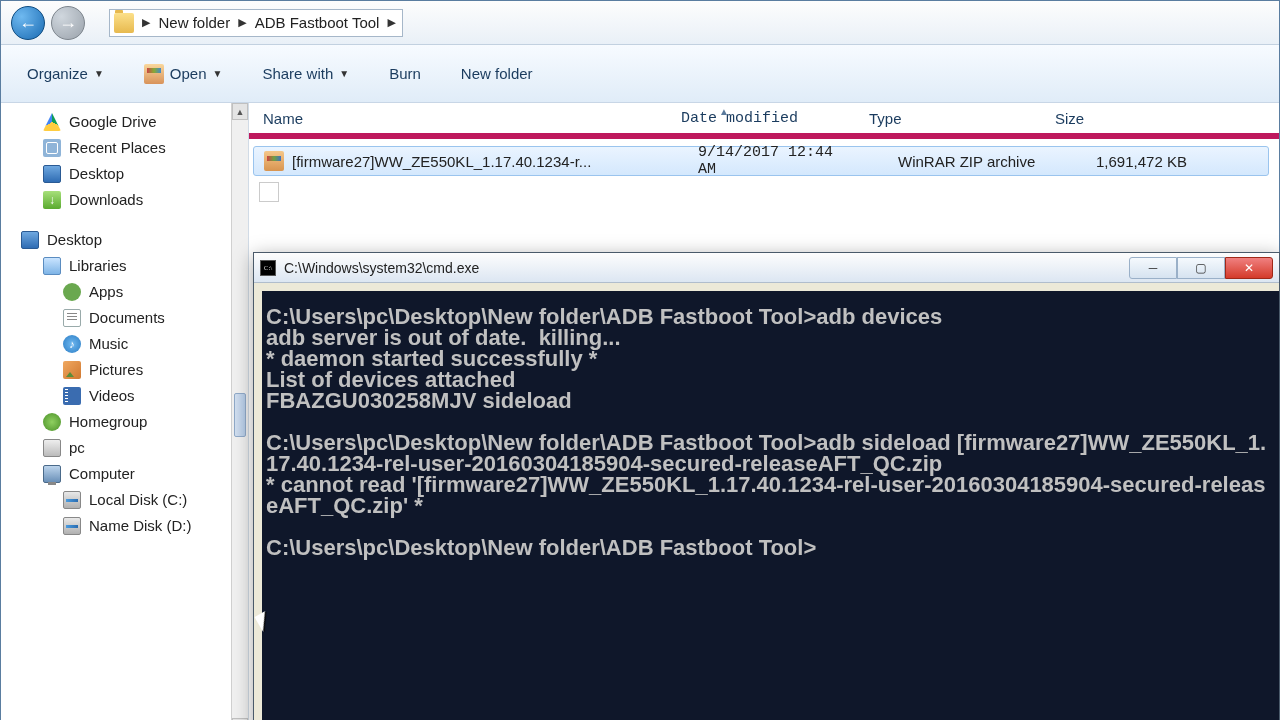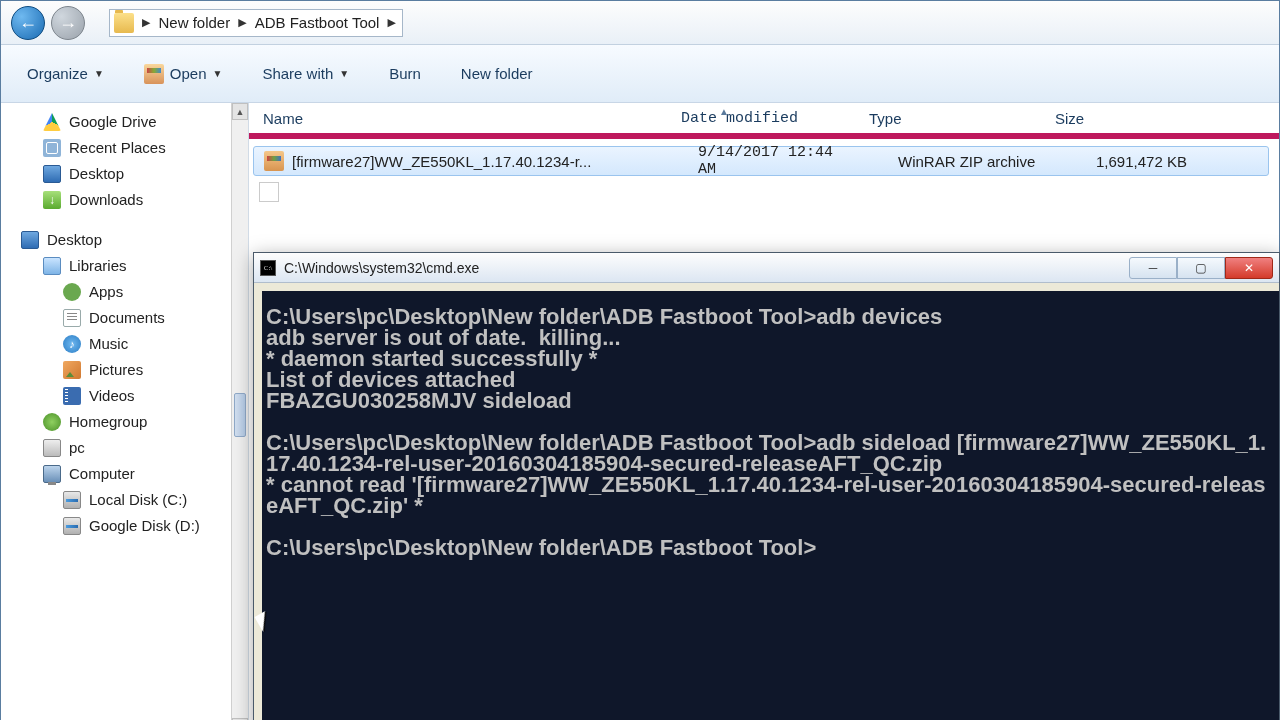--- a/index.html
+++ b/index.html
@@ -183,21 +183,21 @@
         <div class="tree-item indent1">
             <span class="icn icn-comp"></span>
             <span>Computer</span>
           </div>
         <div class="tree-item indent2">
             <span class="icn icn-disk"></span>
             <span>Local Disk (C:)</span>
           </div>
         <div class="tree-item indent2">
             <span class="icn icn-disk"></span>
-            <span>Google Disk (D:)</span>
+            <span>Name Disk (D:)</span>
           </div>
       </div>
       <div class="scroll-track">
         <div class="scroll-arrow">▲</div>
         <div class="scroll-grip"></div>
         <div class="scroll-arrow" style="position:absolute;bottom:0;left:0;right:0">▼</div>
       </div>
     </div>
 
     <div class="content">

